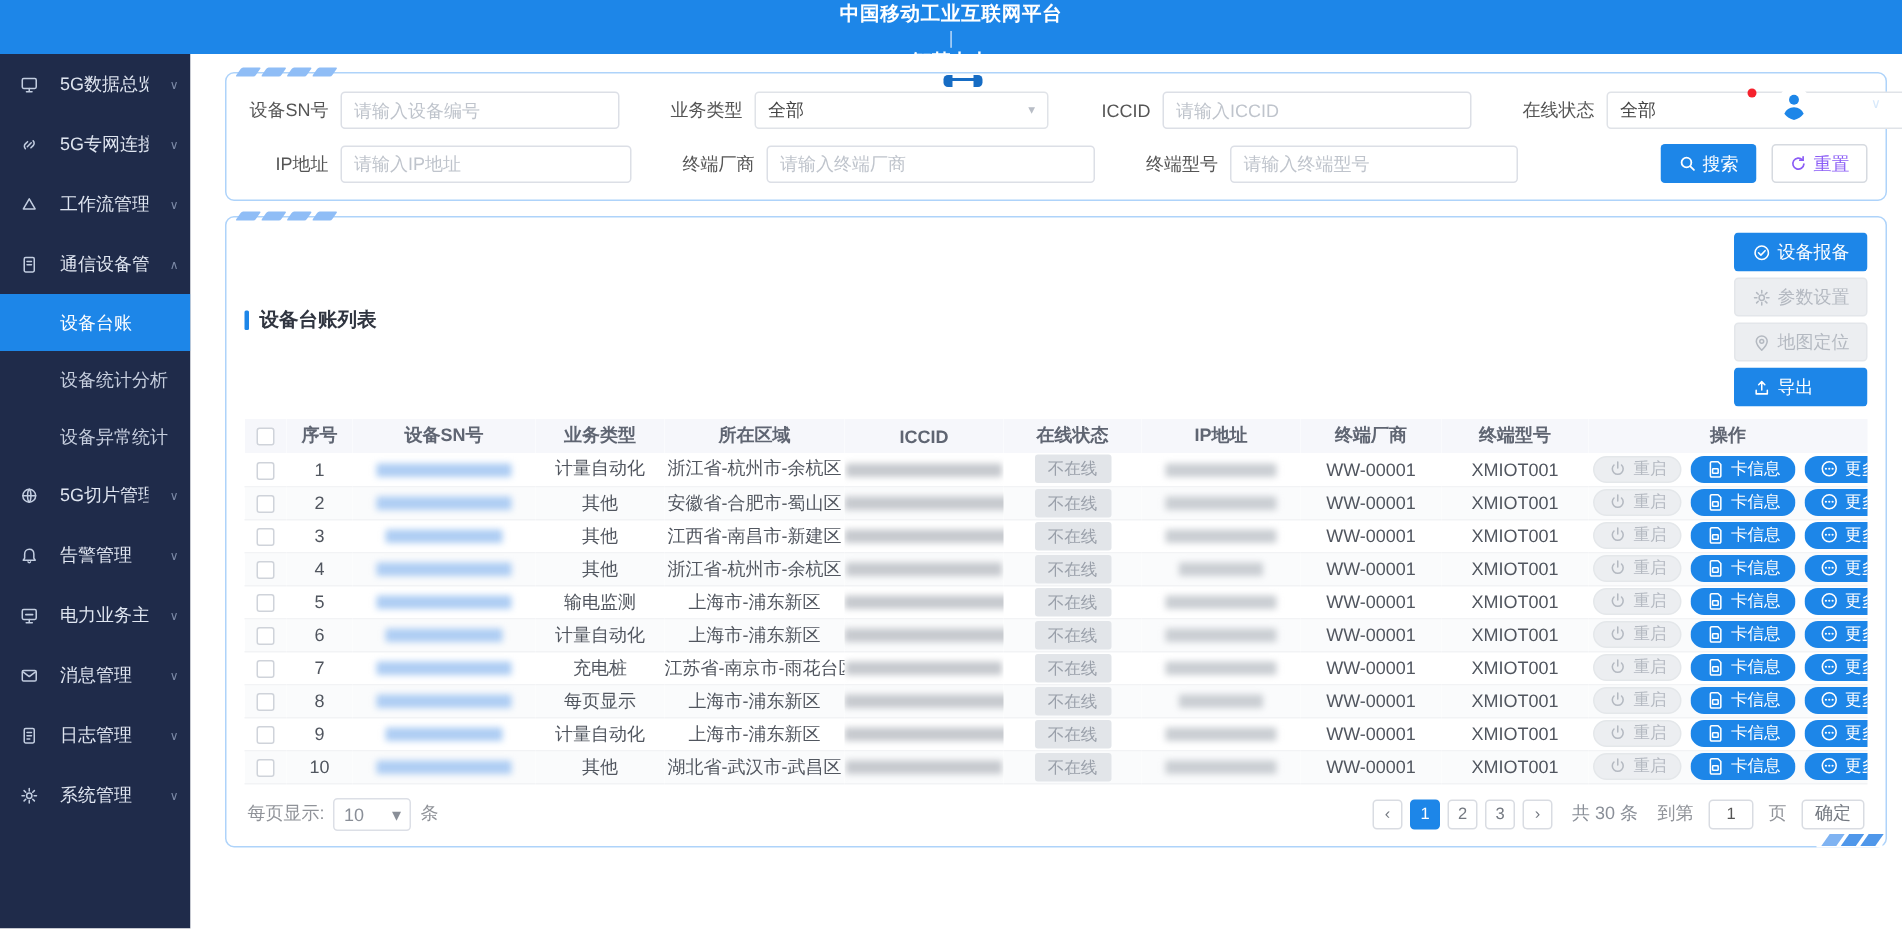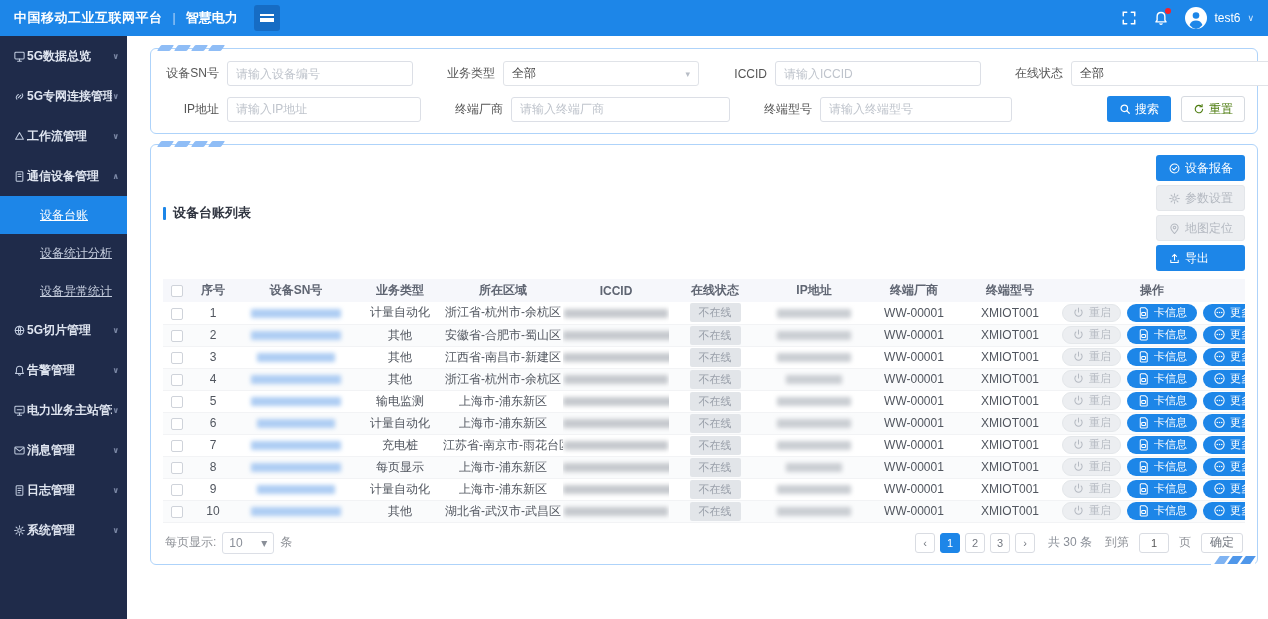--- a/index.html
+++ b/index.html
@@ -1,41 +1,41 @@
 <!DOCTYPE html>
 <html><head>
 <meta charset="utf-8">
 <style>
   * { margin:0; padding:0; box-sizing:border-box; }
   html,body { width:1268px; height:619px; overflow:hidden; }
   body { font-family:"Liberation Sans","DejaVu Sans",sans-serif; font-size:12px; color:#333; background:#fff; position:relative; }
   svg { display:block; }
 
   
-  .topbar { position:absolute; top:0; left:0; right:0; height:36px; background:#1d86e8; display:flex; align-items:center; padding:0 14px; color:#fff; z-index:10; }
+  .topbar { position:absolute; top:0; left:0; right:0; height:36px; background:#1d86e8; display:flex; align-items:center; padding:0 14px; color:#fff; z-index:10;flex-direction:column; }
   .brand { font-size:13px; font-weight:bold; letter-spacing:.5px; }
   .brand-sep { margin:0 10px; color:#bcd9f8; font-weight:normal; }
   .appname { font-size:13px; font-weight:bold; }
   .burger { width:26px; height:26px; margin-left:16px; background:#166cc4; border-radius:3px; display:flex; align-items:center; justify-content:center; cursor:pointer; }
   .burger span { display:block; width:14px; height:8px; border-top:2px solid #fff; border-bottom:2px solid #fff; position:relative; }
   .burger span:after { content:""; position:absolute; left:0; top:2px; width:14px; height:2px; background:#fff; }
   .top-right { margin-left:auto; display:flex; align-items:center; gap:16px; }
   .top-ic { position:relative; cursor:pointer; color:#fff; }
   .bell-dot { position:absolute; top:-2px; right:-2px; width:6px; height:6px; background:#f5222d; border-radius:50%; }
   .userbox { display:flex; align-items:center; gap:7px; cursor:pointer; }
   .uname { font-size:12px; color:#fff; }
   .caret-dn { font-size:9px; color:#d8e9fb; }
 
   
   .sidebar { position:absolute; top:36px; left:0; bottom:0; width:127px; background:#1f2b4a; overflow:hidden; }
-  .sb-item { display:flex; align-items:center; gap:1px; padding:0 8px 0 13px; height:40px; color:#dfe5f0; cursor:pointer; font-size:12px; font-weight:bold; }
+  .sb-item { display:flex; align-items:center; gap:14px; padding:0 8px 0 13px; height:40px; color:#dfe5f0; cursor:pointer; font-size:12px; font-weight:normal; }
   .sb-item .sb-icon { color:#c2cde0; flex:0 0 auto; }
   .sb-item .sb-label { flex:1; white-space:nowrap; overflow:hidden; }
   .sb-caret { font-size:8px; color:#7c89a6; }
-  .sb-sub { height:38px; line-height:38px; padding-left:40px; color:#c6cede; cursor:pointer; font-size:12px; white-space:nowrap;text-decoration:underline; }
+  .sb-sub { height:38px; line-height:38px; padding-left:40px; color:#c6cede; cursor:pointer; font-size:12px; white-space:nowrap; }
   .sb-sub.active { background:#1d86e8; color:#fff; }
 
   
   .main { position:absolute; top:36px; left:127px; right:0; bottom:0; background:#fff; padding:12px 10px 0 23px; }
 
   .panel { position:relative; border:1px solid #aed3fa; border-radius:6px; background:#fff; }
   .stripes { position:absolute; top:-4px; left:8px; display:flex; gap:4px; }
   .stripes i { width:13px; height:6px; background:#8fbdf6; transform:skewX(-35deg); border-radius:1px; }
   .corner-deco { position:absolute; right:2px; bottom:-1px; display:flex; gap:3px; align-items:flex-end; background:#fff; padding:0 2px 1px 6px; }
   .corner-deco i { width:10px; height:8px; background:#4f97ea; transform:skewX(-35deg); }
@@ -45,21 +45,21 @@
   .filter-panel { height:86px; padding:12px 12px 0 6px; margin-bottom:10px; }
   .f-row { display:flex; align-items:center; margin-bottom:10px; }
   .f-group { display:flex; align-items:center; }
   .f-label { text-align:right; color:#555; margin-right:8px; white-space:nowrap; font-size:12px; }
   .f-input { height:25px; border:1px solid #dcdfe6; border-radius:3px; padding:0 8px; font-size:12px; color:#333; font-family:inherit; outline:none; }
   .f-input::placeholder { color:#bfc4cc; }
   .f-select { height:25px; border:1px solid #e0e3e8; border-radius:3px; padding:0 8px; display:flex; align-items:center; justify-content:space-between; color:#444; cursor:pointer; background:#fff; }
   .f-select .sel-caret { color:#b8bdc6; font-size:9px; }
   .btn { display:inline-flex; align-items:center; gap:4px; height:26px; padding:0 11px; border-radius:3px; font-size:12px; cursor:pointer; border:1px solid transparent; }
   .btn-blue { background:#1d86e8; color:#fff; }
-  .btn-plain { background:#fff; color:#4d7c0f; border-color:#d6dae0; }
+  .btn-plain { background:#fff; color:#8b5cf6; border-color:#d6dae0; }
   .btn-disabled { background:#eceef1; color:#b4b9c1; border-color:#e3e6ea; cursor:default; }
 
   
   .list-panel { padding:8px 12px 6px 12px; }
   .lp-head { display:flex; align-items:center; margin:2px 0 8px 0; }
   .lp-title { display:flex; align-items:center; gap:7px; font-weight:bold; color:#303540; font-size:13px; }
   .lp-title:before { content:""; width:3px; height:13px; background:#1d86e8; border-radius:1px; display:inline-block; }
   .lp-btns { margin-left:auto; display:flex; gap:4px;flex-direction:column; }
 
   table { width:100%; border-collapse:collapse; table-layout:fixed; }

